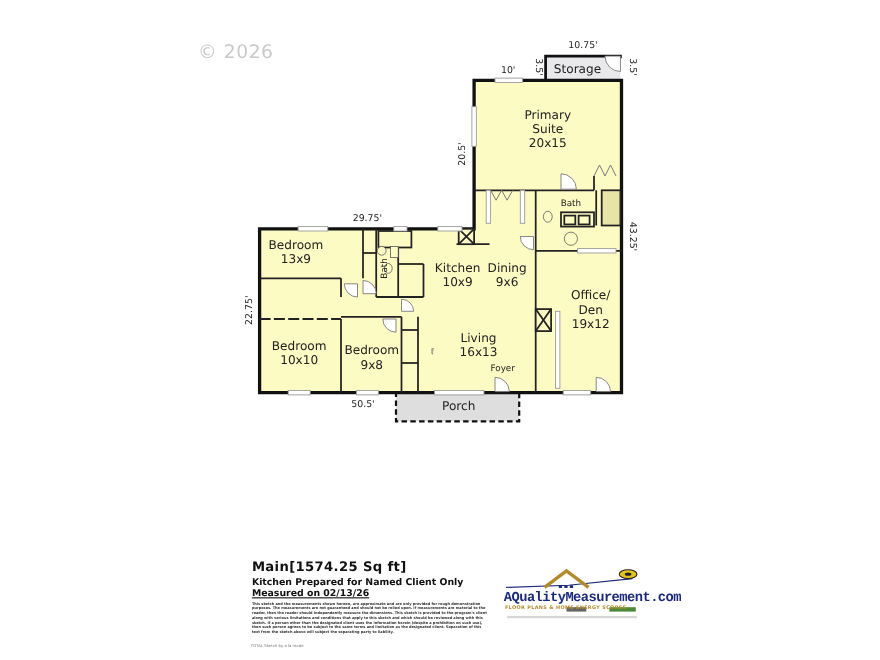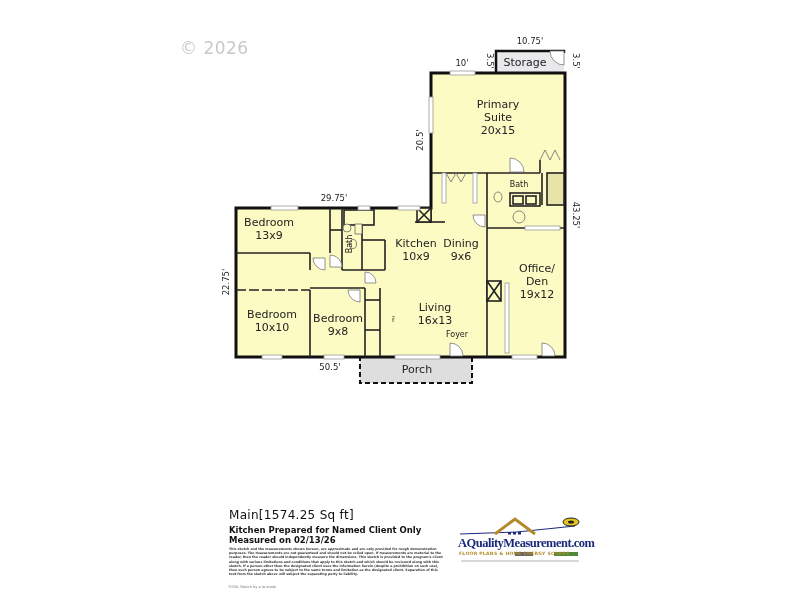--- a/index.html
+++ b/index.html
@@ -3,26 +3,26 @@
 <meta charset="utf-8">
 <style>
   html, body { margin:0; padding:0; }
   body { width:800px; height:600px; background:#ffffff; position:relative; overflow:hidden; font-family:"DejaVu Sans", sans-serif; }
   .abs { position:absolute; }
   .copyright { left:180px; top:2px; font-size:17px; color:#c9c9c9; font-family:"DejaVu Sans", sans-serif; letter-spacing:0.5px;margin-top:36px; }
   svg.plan { position:absolute; left:0; top:0; }
   .room-label { font-family:"DejaVu Sans", sans-serif; font-size:11px; fill:#222; text-anchor:middle; }
   .room-label-sm { font-family:"DejaVu Sans", sans-serif; font-size:8px; fill:#222; text-anchor:middle; }
   .dim { font-family:"DejaVu Sans", sans-serif; font-size:8.5px; fill:#222; text-anchor:middle; }
-  .footer-title { left:229px; top:508px; font-size:12px; font-weight:normal; color:#111; letter-spacing:0.3px;text-align:center; }
+  .footer-title { left:229px; top:508px; font-size:12px; font-weight:bold; color:#111; letter-spacing:0.3px;text-align:center; }
   .footer-sub { left:229px; top:525px; font-size:8.5px; font-weight:bold; color:#111; line-height:10px; }
   .disclaimer { left:229px; top:547px; width:214px; font-size:3.2px; line-height:4.2px; color:#333; font-weight:bold; }
   .credit { left:228px; top:585px; font-size:3.5px; color:#777; }
   .logo { left:455px; top:512px; width:130px; height:60px; }
-  .logo-text { left:458px; top:536px; font-family:Liberation Serif, serif; font-size:12.5px; color:#1b2a7a; font-weight:bold; letter-spacing:-0.5px; white-space:nowrap; }
+  .logo-text { left:458px; top:536px; font-family:Liberation Mono, monospace; font-size:12.5px; color:#1b2a7a; font-weight:bold; letter-spacing:-0.5px; white-space:nowrap; }
   .logo-tag { left:459px; top:551px; font-size:4.5px; color:#b28a2c; font-weight:bold; white-space:nowrap; letter-spacing:0.3px; }
 </style>
 </head>
 <body>
 
 <div class="abs copyright">© 2026</div>
 
 <svg class="plan" width="800" height="600" viewBox="0 0 800 600">
 
   <rect x="360" y="357" width="112" height="26" fill="#dedede" stroke="#111" stroke-width="2" stroke-dasharray="5,3"></rect>
@@ -153,21 +153,21 @@
   <text class="dim" x="462" y="66">10'</text>
   <text class="dim" x="423" y="140" transform="rotate(-90 423 140)">20.5'</text>
   <text class="dim" x="573" y="215" transform="rotate(90 573 215)">43.25'</text>
   <text class="dim" x="334" y="201">29.75'</text>
   <text class="dim" x="229" y="282" transform="rotate(-90 229 282)">22.75'</text>
   <text class="dim" x="330" y="370">50.5'</text>
 </svg>
 
 <div class="abs footer-title">Main[1574.25 Sq ft]</div>
 <div class="abs footer-sub">Kitchen Prepared for Named Client Only</div>
-<div class="abs footer-sub" style="top:535px;">Measured on 02/13/26</div>
+<div class="abs footer-sub" style="top:535px;text-decoration:underline;">Measured on 02/13/26</div>
 <div class="abs disclaimer">This sketch and the measurements shown hereon, are approximate and are only provided for rough demonstration purposes. The measurements are not guaranteed and should not be relied upon. If measurements are material to the reader, then the reader should independently measure the dimensions. This sketch is provided to the program's client along with various limitations and conditions that apply to this sketch and which should be reviewed along with this sketch. If a person other than the designated client uses the information herein (despite a prohibition on such use), then such person agrees to be subject to the same terms and limitation as the designated client. Separation of this text from the sketch above will subject the separating party to liability.</div>
 <div class="abs credit">TOTAL Sketch by a la mode</div>
 
 <svg class="abs logo" viewBox="0 0 130 60">
   <path d="M5 22 L62 20 L120 14" stroke="#1b2a7a" stroke-width="1" fill="none"></path>
   <path d="M40 22 L60 7 L80 22" stroke="#b28a2c" stroke-width="3" fill="none"></path>
   <rect x="53" y="20" width="3" height="2.5" fill="#1b2a7a"></rect>
   <rect x="58" y="20" width="3" height="2.5" fill="#1b2a7a"></rect>
   <rect x="63" y="20" width="3" height="2.5" fill="#1b2a7a"></rect>
   <ellipse cx="116" cy="10" rx="8" ry="4" fill="#e6c21f" stroke="#222" stroke-width="1"></ellipse>

